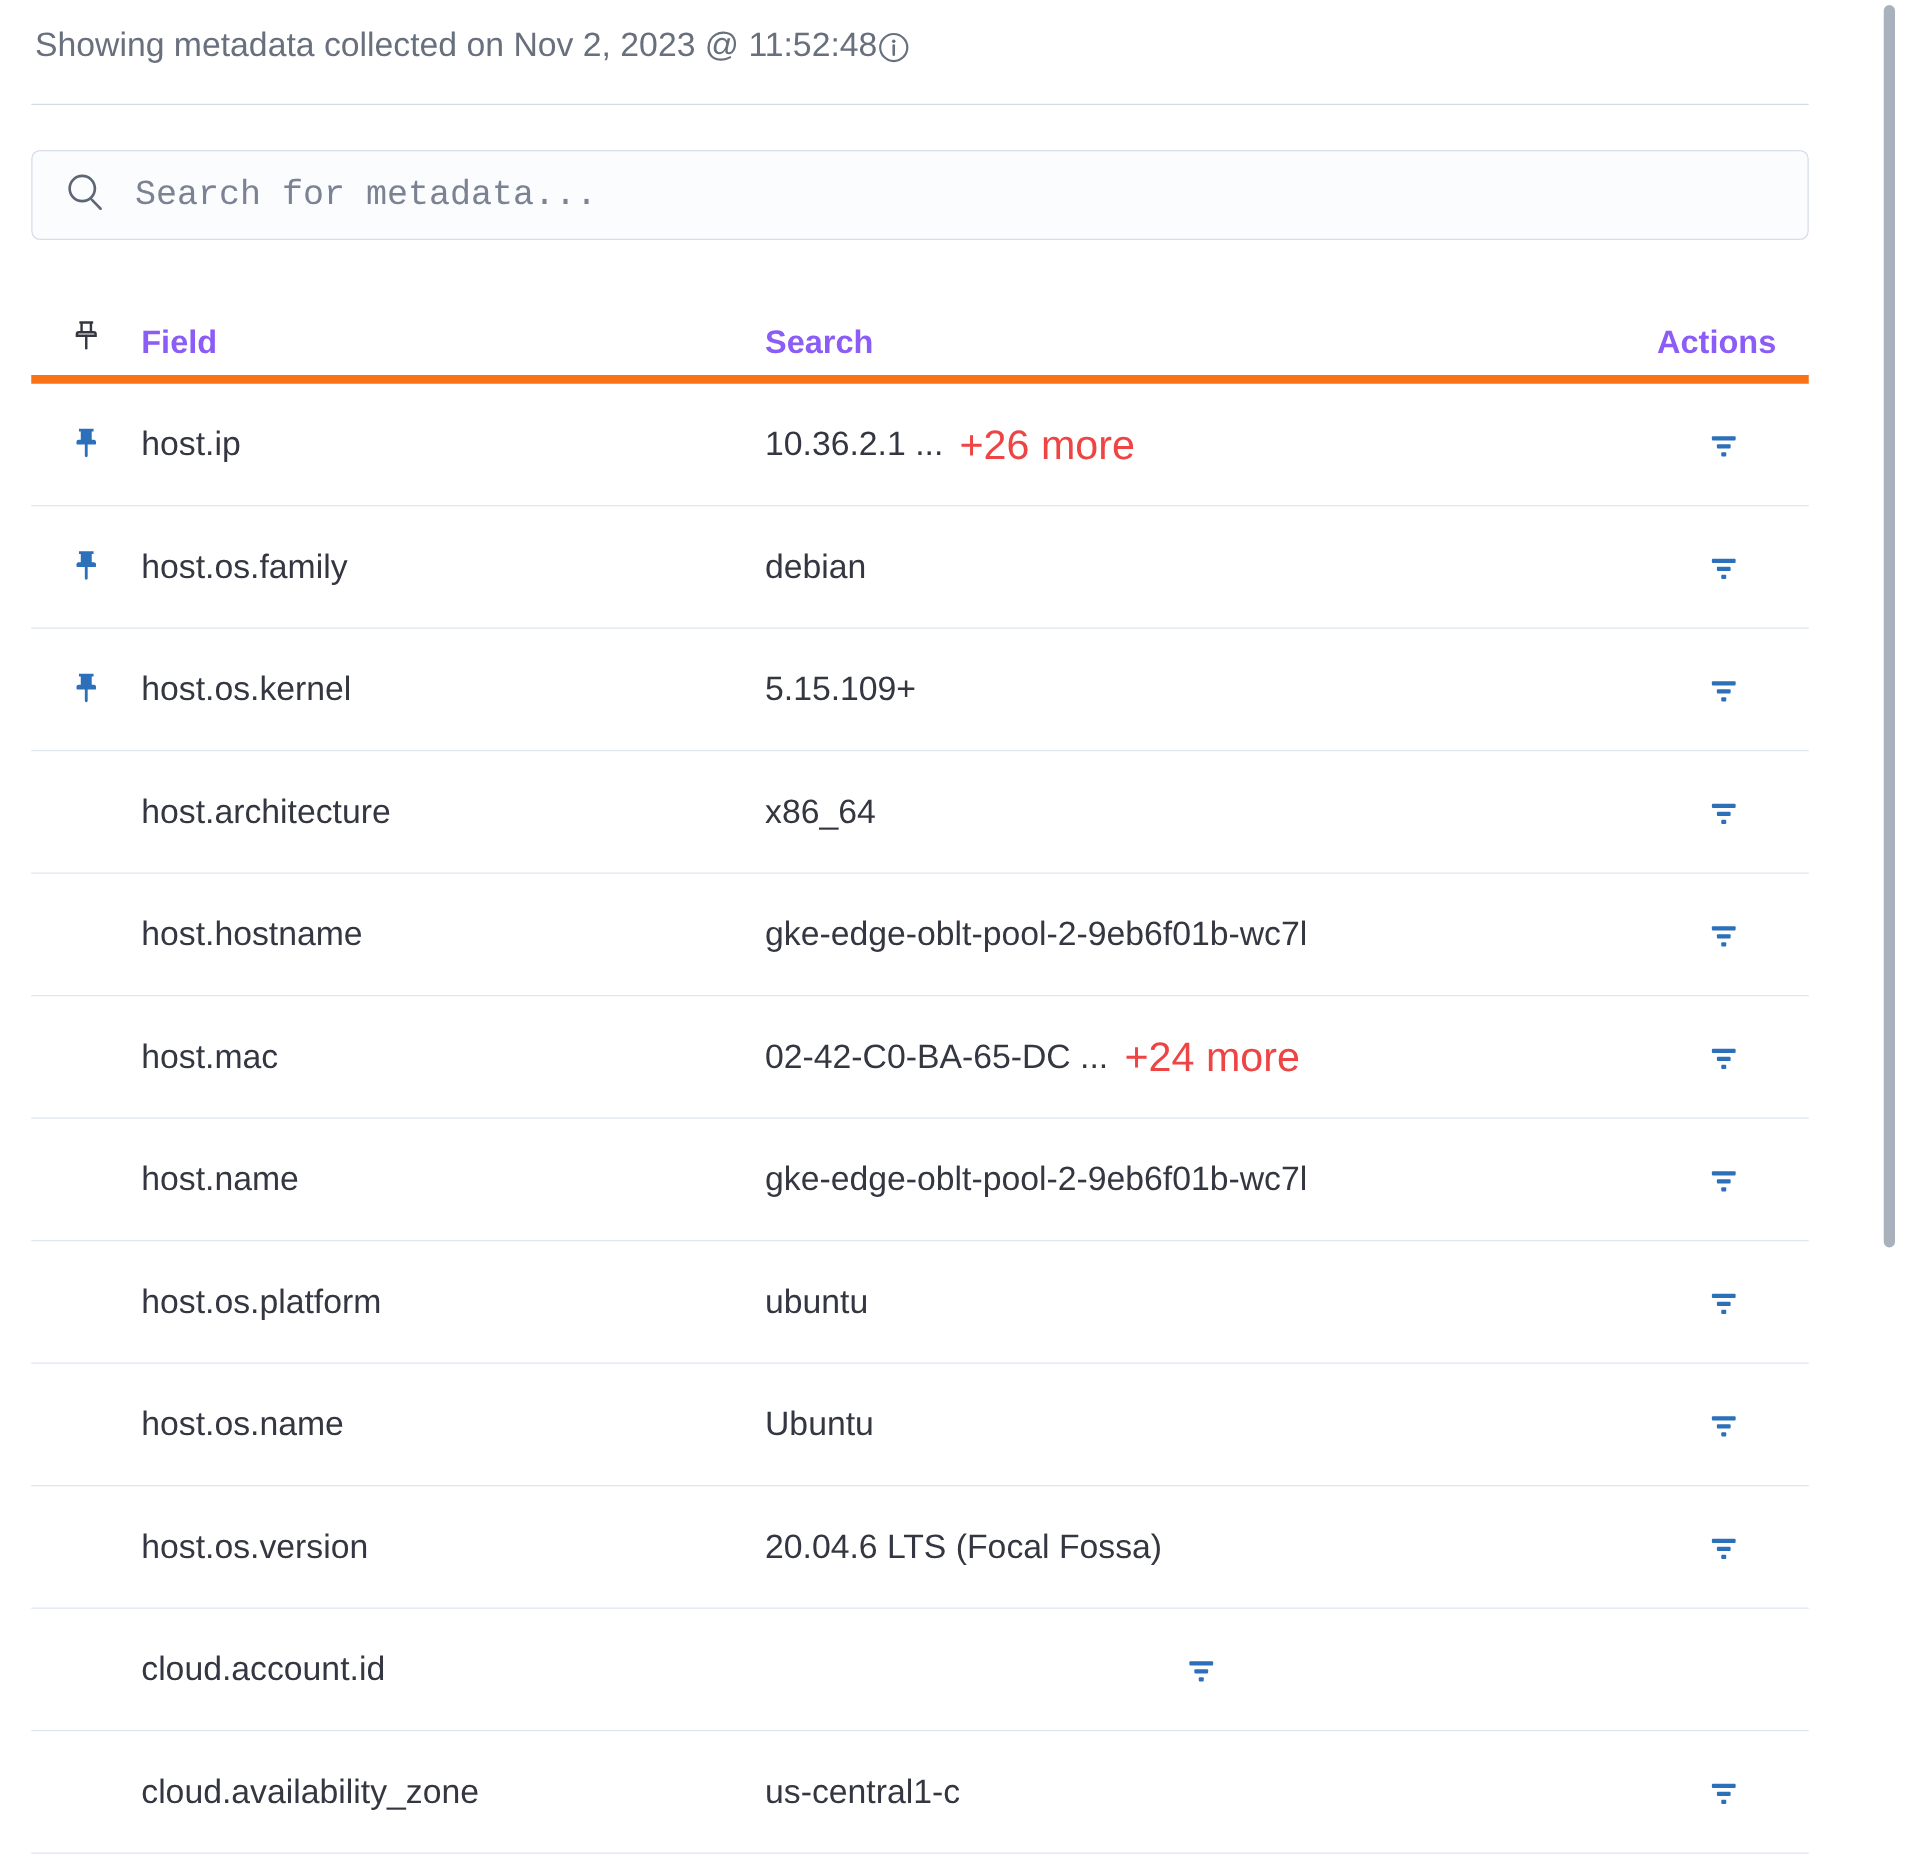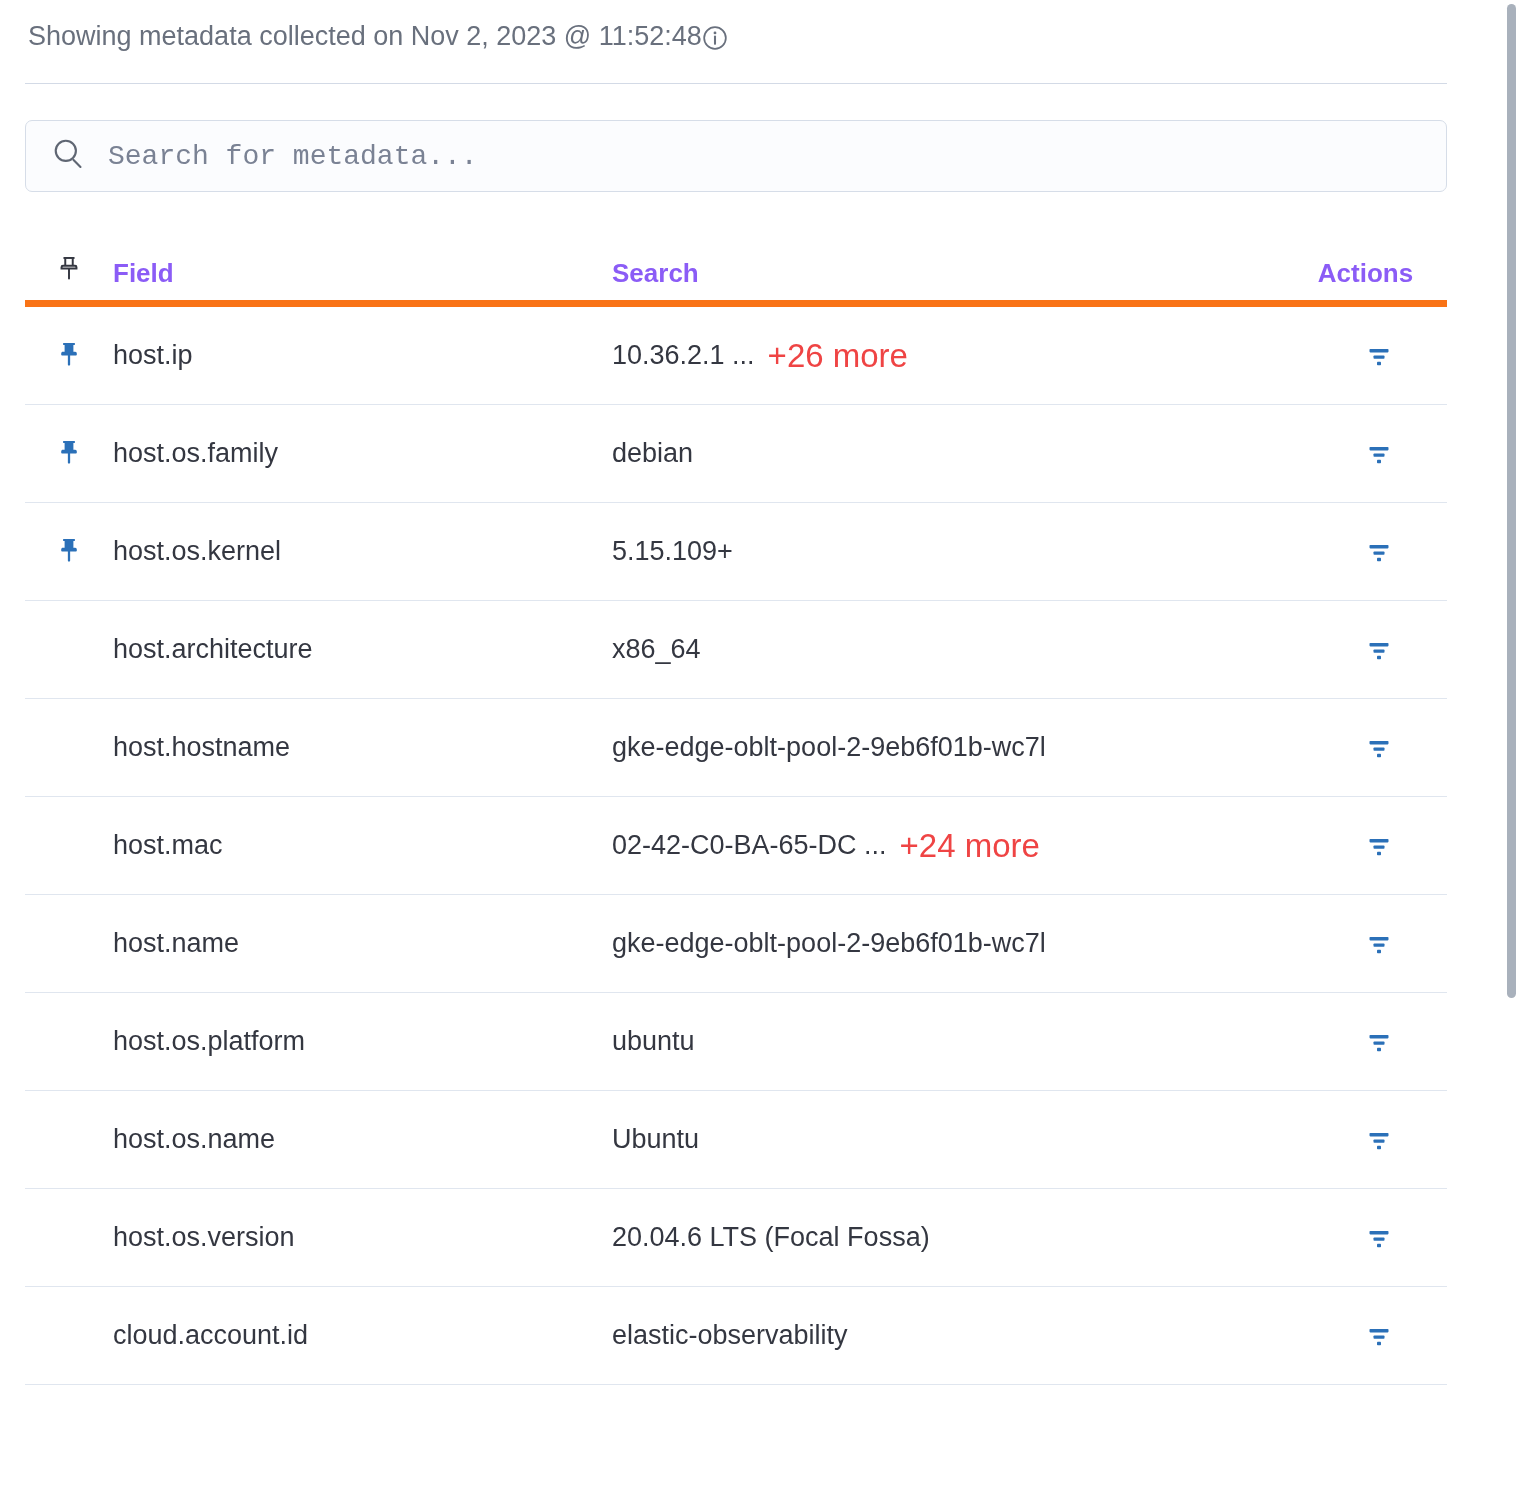--- a/index.html
+++ b/index.html
@@ -44,21 +44,21 @@
     display: grid;
     grid-template-columns: 88px 499px 1fr 137px;
     align-items: center;
   }
   .thead {
     height: 60px;
     border-bottom: 7px solid #f97316;
     font-weight: 700; font-size: 26px; color: #8b5cf6;
   }
   .thead .pin-col { display: flex; justify-content: center; }
-  .thead .actions-col { text-align: center; padding-right: 26px; }
+  .thead .actions-col { text-align: right; padding-right: 26px; }
 
   .table-row {
     height: 98px;
     border-bottom: 1px solid #e0e6ef;
     font-size: 27px;
   }
   .pin-cell { display: flex; justify-content: center; align-items: center; }
   .pin-button { background: none; border: none; cursor: pointer; display: flex; padding: 4px; }
   .pin-button.unpinned { visibility: hidden; }
   .value-cell { display: flex; align-items: center; gap: 13px; white-space: nowrap; overflow: hidden; }
@@ -383,35 +383,56 @@
 
   <div class="table-row">
     <div class="pin-cell">
       <button class="pin-button unpinned">
               <svg width="26" height="30" viewBox="0 0 16 18">
     <path fill="#2b70b8" d="M4.4 1h7.2v1.3h-0.9v4.1h1.1c.6 0 1 .5 1 1v.8c0 .3-.2.5-.5.5H8.7v5.6c0 .4-.3.7-.7.7s-.7-.3-.7-.7V8.7H3.7c-.3 0-.5-.2-.5-.5v-.8c0-.6.5-1 1-1h1.1V2.3h-.9z"></path>
   </svg>
             </button>
     </div>
     <div>cloud.account.id</div>
-    <div class="value-cell">
-      <span>elastic-observability</span>
-
-    </div>
-    <div class="actions-cell">
-      <button class="filter-button">
-              <svg width="32" height="32" viewBox="0 0 32 32">
-    <g fill="#2b70b8">
-      <rect x="6.5" y="9" width="19" height="3.4" rx="0.8"></rect>
-      <rect x="10.5" y="15.4" width="11" height="3.4" rx="0.8"></rect>
-      <rect x="14" y="21.8" width="4" height="3.4" rx="0.8"></rect>
-    </g>
-  </svg>
-            </button>
-    </div>
-  </div>
-
+    <div class="actions-cell">
+      <button class="filter-button">
+              <svg width="32" height="32" viewBox="0 0 32 32">
+    <g fill="#2b70b8">
+      <rect x="6.5" y="9" width="19" height="3.4" rx="0.8"></rect>
+      <rect x="10.5" y="15.4" width="11" height="3.4" rx="0.8"></rect>
+      <rect x="14" y="21.8" width="4" height="3.4" rx="0.8"></rect>
+    </g>
+  </svg>
+            </button>
+    </div>
+  </div>
+
+  <div class="table-row">
+    <div class="pin-cell">
+      <button class="pin-button unpinned">
+              <svg width="26" height="30" viewBox="0 0 16 18">
+    <path fill="#2b70b8" d="M4.4 1h7.2v1.3h-0.9v4.1h1.1c.6 0 1 .5 1 1v.8c0 .3-.2.5-.5.5H8.7v5.6c0 .4-.3.7-.7.7s-.7-.3-.7-.7V8.7H3.7c-.3 0-.5-.2-.5-.5v-.8c0-.6.5-1 1-1h1.1V2.3h-.9z"></path>
+  </svg>
+            </button>
+    </div>
+    <div>cloud.availability_zone</div>
+    <div class="value-cell">
+      <span>us-central1-c</span>
+
+    </div>
+    <div class="actions-cell">
+      <button class="filter-button">
+              <svg width="32" height="32" viewBox="0 0 32 32">
+    <g fill="#2b70b8">
+      <rect x="6.5" y="9" width="19" height="3.4" rx="0.8"></rect>
+      <rect x="10.5" y="15.4" width="11" height="3.4" rx="0.8"></rect>
+      <rect x="14" y="21.8" width="4" height="3.4" rx="0.8"></rect>
+    </g>
+  </svg>
+            </button>
+    </div>
+  </div>
 </div>
   </div>
 
 </div>
 
 <div class="scrollbar-thumb"></div>
 
 </body></html>

